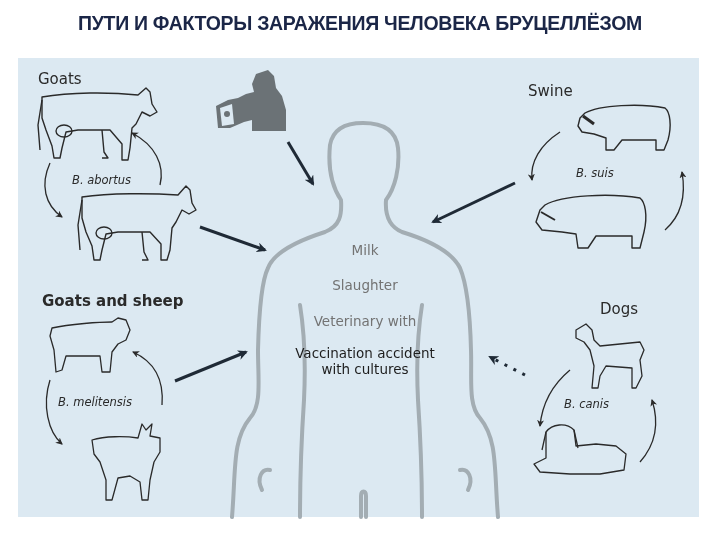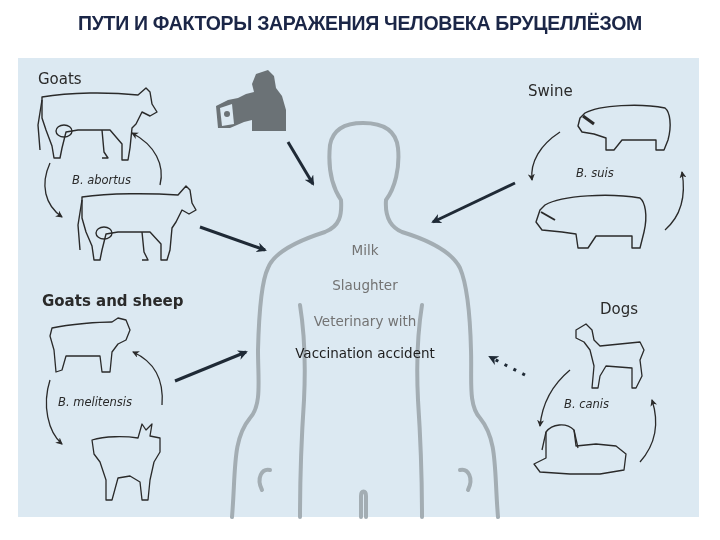--- a/index.html
+++ b/index.html
@@ -113,13 +113,14 @@
 <div class="lbl species" style="left:58px;top:395px;">B. melitensis</div>
 
 <div class="lbl group-lbl" style="left:600px;top:300px;">Dogs</div>
 <div class="lbl species" style="left:564px;top:397px;">B. canis</div>
 
 <div class="lbl route" style="left:300px;width:130px;top:242px;">Milk</div>
 <div class="lbl route" style="left:300px;width:130px;top:277px;">Slaughter</div>
 <div class="lbl route" style="left:290px;width:150px;top:313px;">Veterinary with</div>
 <div class="lbl route-multi" style="left:270px;width:190px;top:329px;margin-top:16px;">
   <div>Vaccination accident</div>
+  <div>with cultures</div>
 </div>
 
 </body></html>

